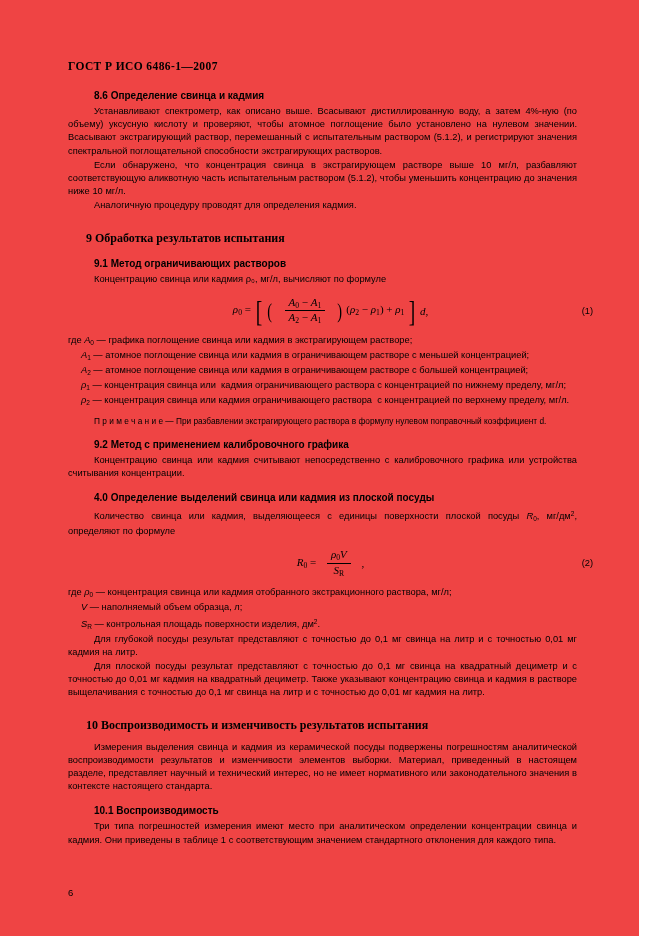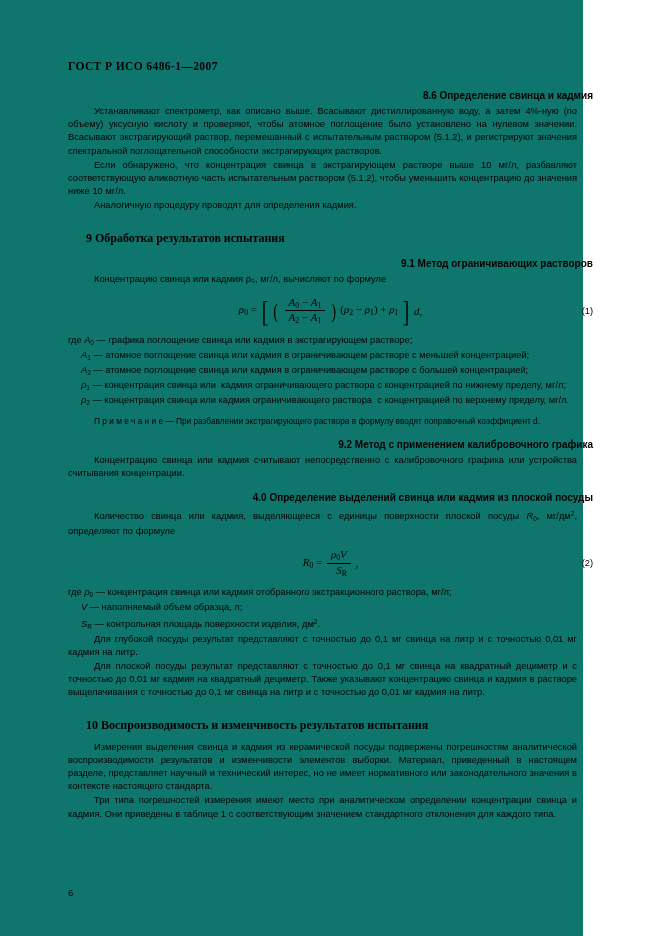--- a/index.html
+++ b/index.html
@@ -11,44 +11,43 @@
     width: 661px;
     height: 936px;
     font-family: "Liberation Serif", serif;
     color: #000000;
     position: relative;
     overflow: hidden;
   }
   .page {
     position: absolute;
     left: 0; top: 0;
-    width: 583px;
+    width: 639px;
     height: 936px;
-    background: #0f766e;
+    background: #ef4444;
     text-decoration: underline;
   }
   .content {
     position: absolute;
     left: 68px;
     top: 60px;
     width: 525px;
   }
   .doc-header {
     font-family: "Liberation Serif", serif;
     font-size: 11.5px;
     font-weight: bold;
     letter-spacing: 0.4px;
     margin-bottom: 18px;
   }
   .sec-head {
     font-family: "Liberation Sans", sans-serif;
     font-size: 10px;
     font-weight: bold;
     margin: 12px 0 4px 0;
-    text-align: right;
   }
   .sec-head.indent {
     margin-left: 26px;
   }
   .big-head {
     font-family: "Liberation Serif", serif;
     font-size: 12px;
     font-weight: bold;
     margin: 18px 0 8px 0;
     margin-left: 18px;
@@ -113,24 +112,24 @@
     vertical-align: -0.28em;
   }
   .sup {
     font-size: 0.7em;
     vertical-align: 0.45em;
   }
   
   .frac {
     display: inline-block;
     vertical-align: middle;
-    text-align: right;
+    text-align: center;
     font-size: 11px;
     line-height: 1.18;
-    margin: 0 2px;
+    margin: 0 8px;
   }
   .frac .num { display: block; padding: 0 4px; }
   .frac .den { display: block; border-top: 1px solid #000; padding: 0 4px; }
   .bigbr {
     display: inline-block;
     font-size: 30px;
     line-height: 0.8;
     vertical-align: middle;
     font-family: "Liberation Serif", serif;
     transform: scaleX(0.65);
@@ -185,21 +184,21 @@
     </div>
 
     <div class="deflist">
       <div class="defrow">где <i class="v">A</i><span class="sub">0</span> <span>— графика поглощение свинца или кадмия в экстрагирующем растворе;</span></div>
       <div class="defrow">&nbsp;&nbsp;&nbsp;&nbsp;&nbsp;<i class="v">A</i><span class="sub">1</span> <span>— атомное поглощение свинца или кадмия в ограничивающем растворе с меньшей концентрацией;</span></div>
       <div class="defrow">&nbsp;&nbsp;&nbsp;&nbsp;&nbsp;<i class="v">A</i><span class="sub">2</span> <span>— атомное поглощение свинца или кадмия в ограничивающем растворе с большей концентрацией;</span></div>
       <div class="defrow">&nbsp;&nbsp;&nbsp;&nbsp;&nbsp;<i class="v">ρ</i><span class="sub">1</span> — концентрация свинца или&nbsp; кадмия ограничивающего раствора с концентрацией по нижнему пределу, мг/л;</div>
       <div class="defrow">&nbsp;&nbsp;&nbsp;&nbsp;&nbsp;<i class="v">ρ</i><span class="sub">2</span> — концентрация свинца или кадмия ограничивающего раствора&nbsp; с концентрацией по верхнему пределу, мг/л.</div>
     </div>
 
-    <p class="note">П р и м е ч а н и е — При разбавлении экстрагирующего раствора в формулу вводят поправочный коэффициент d.</p>
+    <p class="note">П р и м е ч а н и е — При разбавлении экстрагирующего раствора в формулу нулевом поправочный коэффициент d.</p>
 
     <div class="sec-head indent">9.2  Метод с применением калибровочного графика</div>
     <p class="body">Концентрацию свинца или кадмия считывают непосредственно с калибровочного графика или устройства считывания концентрации.</p>
 
     <div class="sec-head indent">4.0  Определение выделений свинца или кадмия из плоской посуды</div>
     <p class="body">Количество свинца или кадмия, выделяющееся с единицы поверхности плоской посуды <i class="v">R</i><span class="sub">0</span>, мг/дм<span class="sup">2</span>, определяют по формуле</p>
 
     <div class="formula-wrap">
       <div class="formula-center">
         <span class="fml-inline"><i class="v">R</i><span class="sub">0</span> =</span>
@@ -217,19 +216,20 @@
       <div class="defrow">&nbsp;&nbsp;&nbsp;&nbsp;&nbsp;<i class="v">V</i> <span>— наполняемый объем образца, л;</span></div>
       <div class="defrow">&nbsp;&nbsp;&nbsp;&nbsp;&nbsp;<i class="v">S</i><span class="sub">R</span> — контрольная площадь поверхности изделия, дм<span class="sup">2</span>.</div>
     </div>
 
     <p class="body">Для глубокой посуды результат представляют с точностью до 0,1 мг свинца на литр и с точностью 0,01 мг кадмия на литр.</p>
     <p class="body">Для плоской посуды результат представляют с точностью до 0,1 мг свинца на квадратный дециметр и с точностью до 0,01 мг кадмия на квадратный дециметр. Также указывают концентрацию свинца и кадмия в растворе выщелачивания с точностью до 0,1 мг свинца на литр и с точностью до 0,01 мг кадмия на литр.</p>
 
     <div class="big-head">10  Воспроизводимость и изменчивость результатов испытания</div>
     <p class="body">Измерения выделения свинца и кадмия из керамической посуды подвержены погрешностям аналитической воспроизводимости результатов и изменчивости элементов выборки. Материал, приведенный в настоящем разделе, представляет научный и технический интерес, но не имеет нормативного или законодательного значения в контексте настоящего стандарта.</p>
 
+    <div class="sec-head indent">10.1  Воспроизводимость</div>
     <p class="body">Три типа погрешностей измерения имеют место при аналитическом определении концентрации свинца и кадмия. Они приведены в таблице 1 с соответствующим значением стандартного отклонения для каждого типа.</p>
 
   </div>
 
   <div class="page-num">6</div>
 
 </div>
 
 </body></html>

